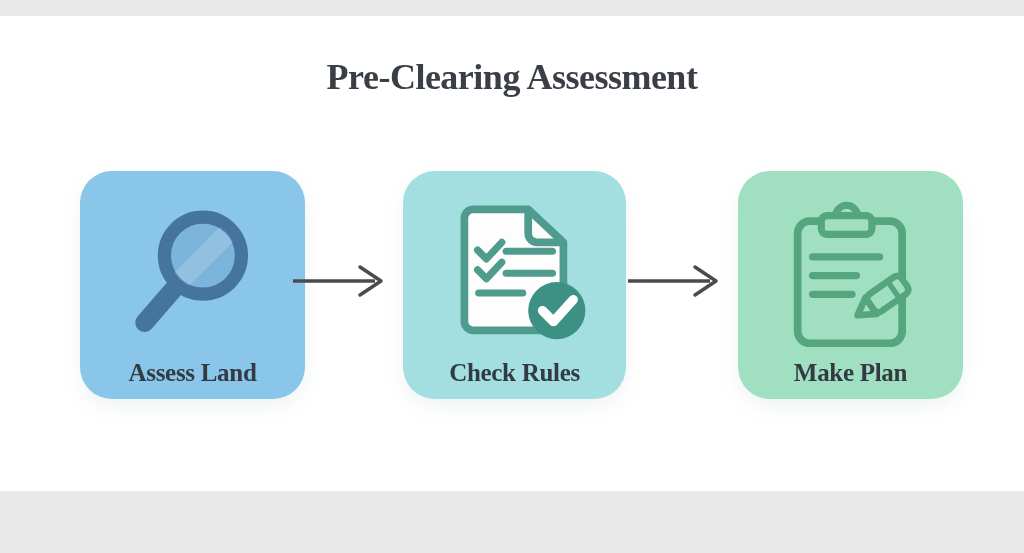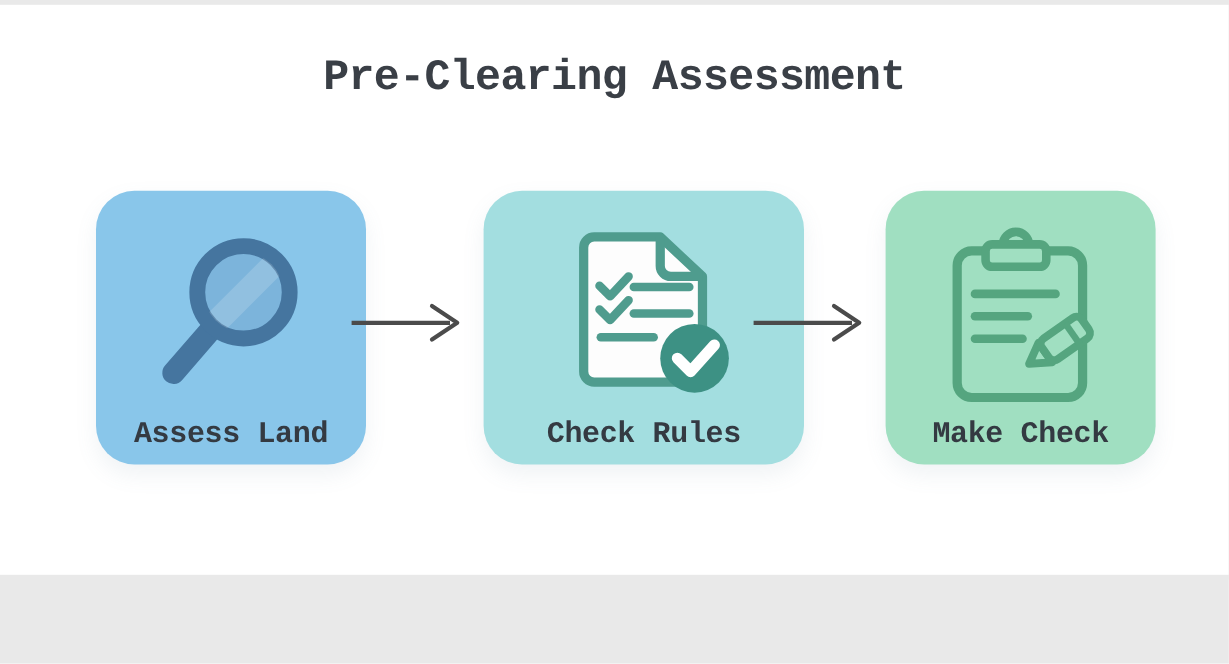--- a/index.html
+++ b/index.html
@@ -1,42 +1,42 @@
 <!DOCTYPE html>
 <html style="--background: #ffffff; --title-text: #3a3f46; --label-text: #343a42; --arrow: #4b4b4b; --step1-bg: #89c6ea; --step2-bg: #a3dee0; --step3-bg: #a0dfc1; --magnifier-stroke: #45759f; --magnifier-lens: #7cb4db; --document-stroke: #4f9c8e; --document-page: #fdfdfd; --check-badge: #3d9184; --clipboard-stroke: #55a57f;"><head>
 <meta charset="utf-8">
 <style>
   html,body{margin:0;padding:0;background:#e9e9e9;}
   .canvas{
     position:relative;
     width:1024px;height:475px;
-    margin:4px auto;
+    margin:16px auto;
     background:var(--background,#fff);
     overflow:hidden;
-    font-family:Liberation Mono, monospace;
+    font-family:Liberation Serif, serif;
   }
   .title{
     position:absolute;
     top:40px;left:0;width:100%;
     margin:0;
     text-align:center;
     font-size:36px;
     font-weight:700;
     letter-spacing:-0.5px;
     color:var(--title-text,#3a3f46);
   }
   .step{
     position:absolute;
     top:155px;
     width:225px;height:228px;
     border-radius:32px;
     box-shadow:0 8px 18px rgba(110,135,155,0.10);
   }
   .step-1{left:80px;background:var(--step1-bg,#89c6ea);}
-  .step-2{left:403px;width:223px;background:var(--step2-bg,#a3dee0);padding-left:44px;}
+  .step-2{left:403px;width:223px;background:var(--step2-bg,#a3dee0);}
   .step-3{left:738px;background:var(--step3-bg,#a0dfc1);}
   .icon{
     position:absolute;
     top:34px;left:50%;
     transform:translateX(-50%);
     line-height:0;
   }
   .icon svg{overflow:visible;}
   .step-label{
     position:absolute;
@@ -119,16 +119,16 @@
         <line x1="25" y1="47" x2="86" y2="47" style="stroke:var(--clipboard-stroke)" stroke-width="6.5" stroke-linecap="round"></line>
         <line x1="25" y1="64" x2="65" y2="64" style="stroke:var(--clipboard-stroke)" stroke-width="6.5" stroke-linecap="round"></line>
         <line x1="25" y1="81" x2="61" y2="81" style="stroke:var(--clipboard-stroke)" stroke-width="6.5" stroke-linecap="round"></line>
         <g transform="translate(66,100) rotate(-35)">
           <path d="M0 0 L15 -9 L15 9 Z" style="fill:var(--step3-bg);stroke:var(--clipboard-stroke)" stroke-width="6" stroke-linejoin="round"></path>
           <rect x="15" y="-9.5" width="37" height="19" rx="5" style="fill:var(--step3-bg);stroke:var(--clipboard-stroke)" stroke-width="6"></rect>
           <line x1="40" y1="-9.5" x2="40" y2="9.5" style="stroke:var(--clipboard-stroke)" stroke-width="5"></line>
         </g>
       </svg>
     </span>
-    <div class="step-label">Make Check</div>
+    <div class="step-label">Make Plan</div>
   </div>
 
 </div>
 
 </body></html>

